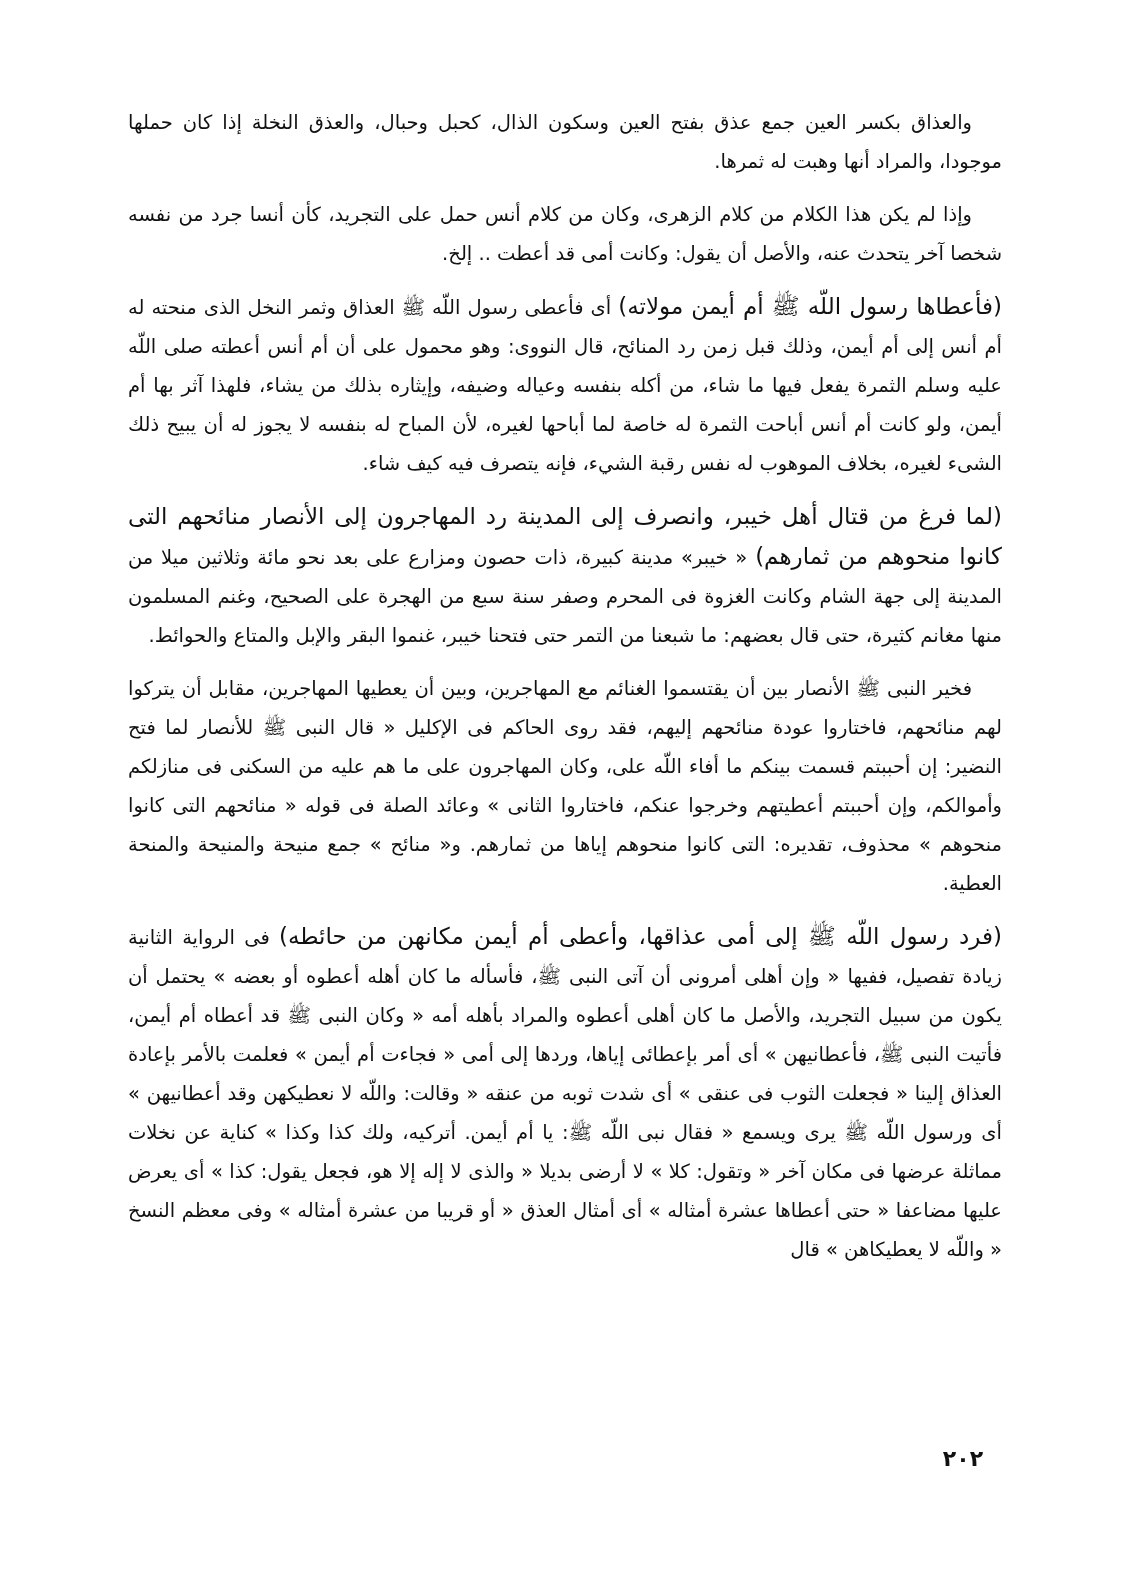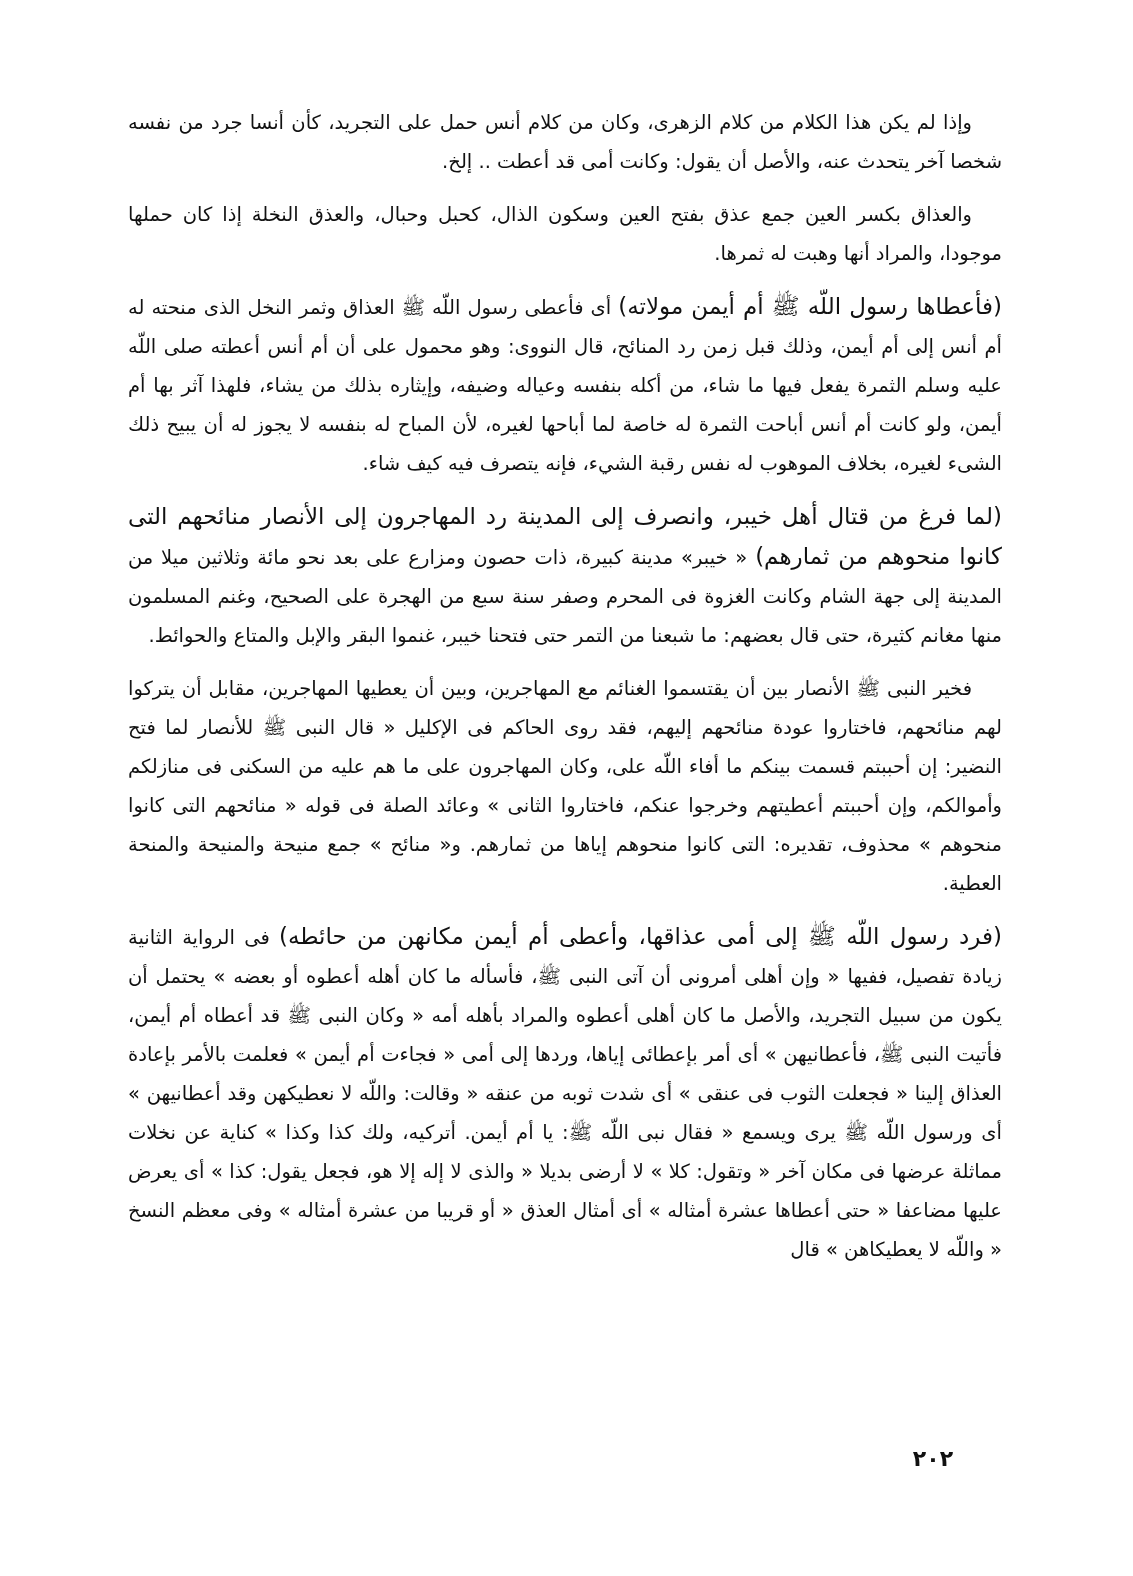--- a/index.html
+++ b/index.html
@@ -11,34 +11,34 @@
     position: absolute; left: 128px; top: 103px; width: 874px;
     direction: rtl; text-align: justify;
   }
   .para {
     margin: 0 0 14px 0; font-size: 19.5px; line-height: 39px;
     text-align: justify; text-align-last: right;
   }
   .para.indent { text-indent: 30px; }
   .para .bold-lead { font-weight: normal; font-size: 23px; }
   .page-number {
-    position: absolute; left: 908px; top: 1446px; width: 50px;
+    position: absolute; left: 938px; top: 1446px; width: 50px;
     font-size: 22px; font-weight: bold; direction: rtl; text-align: center;
     font-family: "DejaVu Sans", sans-serif;
   }
 </style>
 </head>
 <body>
 
 <div class="page-body">
   <p class="para indent">
-    <span>وإذا لم يكن هذا الكلام من كلام الزهرى، وكان من كلام أنس حمل على التجريد، كأن أنسا جرد من نفسه شخصا آخر يتحدث عنه، والأصل أن يقول: وكانت أمى قد أعطت .. إلخ.</span>
+    <span>والعذاق بكسر العين جمع عذق بفتح العين وسكون الذال، كحبل وحبال، والعذق النخلة إذا كان حملها موجودا، والمراد أنها وهبت له ثمرها.</span>
   </p>
   <p class="para indent">
-    <span>والعذاق بكسر العين جمع عذق بفتح العين وسكون الذال، كحبل وحبال، والعذق النخلة إذا كان حملها موجودا، والمراد أنها وهبت له ثمرها.</span>
+    <span>وإذا لم يكن هذا الكلام من كلام الزهرى، وكان من كلام أنس حمل على التجريد، كأن أنسا جرد من نفسه شخصا آخر يتحدث عنه، والأصل أن يقول: وكانت أمى قد أعطت .. إلخ.</span>
   </p>
   <p class="para">
     <span class="bold-lead">(فأعطاها رسول اللّه ﷺ أم أيمن مولاته)</span><span> أى فأعطى رسول اللّه ﷺ العذاق وثمر النخل الذى منحته له أم أنس إلى أم أيمن، وذلك قبل زمن رد المنائح، قال النووى: وهو محمول على أن أم أنس أعطته صلى اللّه عليه وسلم الثمرة يفعل فيها ما شاء، من أكله بنفسه وعياله وضيفه، وإيثاره بذلك من يشاء، فلهذا آثر بها أم أيمن، ولو كانت أم أنس أباحت الثمرة له خاصة لما أباحها لغيره، لأن المباح له بنفسه لا يجوز له أن يبيح ذلك الشىء لغيره، بخلاف الموهوب له نفس رقبة الشيء، فإنه يتصرف فيه كيف شاء.</span>
   </p>
   <p class="para">
     <span class="bold-lead">(لما فرغ من قتال أهل خيبر، وانصرف إلى المدينة رد المهاجرون إلى الأنصار منائحهم التى كانوا منحوهم من ثمارهم)</span><span> « خيبر» مدينة كبيرة، ذات حصون ومزارع على بعد نحو مائة وثلاثين ميلا من المدينة إلى جهة الشام وكانت الغزوة فى المحرم وصفر سنة سبع من الهجرة على الصحيح، وغنم المسلمون منها مغانم كثيرة، حتى قال بعضهم: ما شبعنا من التمر حتى فتحنا خيبر، غنموا البقر والإبل والمتاع والحوائط.</span>
   </p>
   <p class="para indent">
     <span>فخير النبى ﷺ الأنصار بين أن يقتسموا الغنائم مع المهاجرين، وبين أن يعطيها المهاجرين، مقابل أن يتركوا لهم منائحهم، فاختاروا عودة منائحهم إليهم، فقد روى الحاكم فى الإكليل « قال النبى ﷺ للأنصار لما فتح النضير: إن أحببتم قسمت بينكم ما أفاء اللّه على، وكان المهاجرون على ما هم عليه من السكنى فى منازلكم وأموالكم، وإن أحببتم أعطيتهم وخرجوا عنكم، فاختاروا الثانى » وعائد الصلة فى قوله « منائحهم التى كانوا منحوهم » محذوف، تقديره: التى كانوا منحوهم إياها من ثمارهم. و« منائح » جمع منيحة والمنيحة والمنحة العطية.</span>
   </p>

